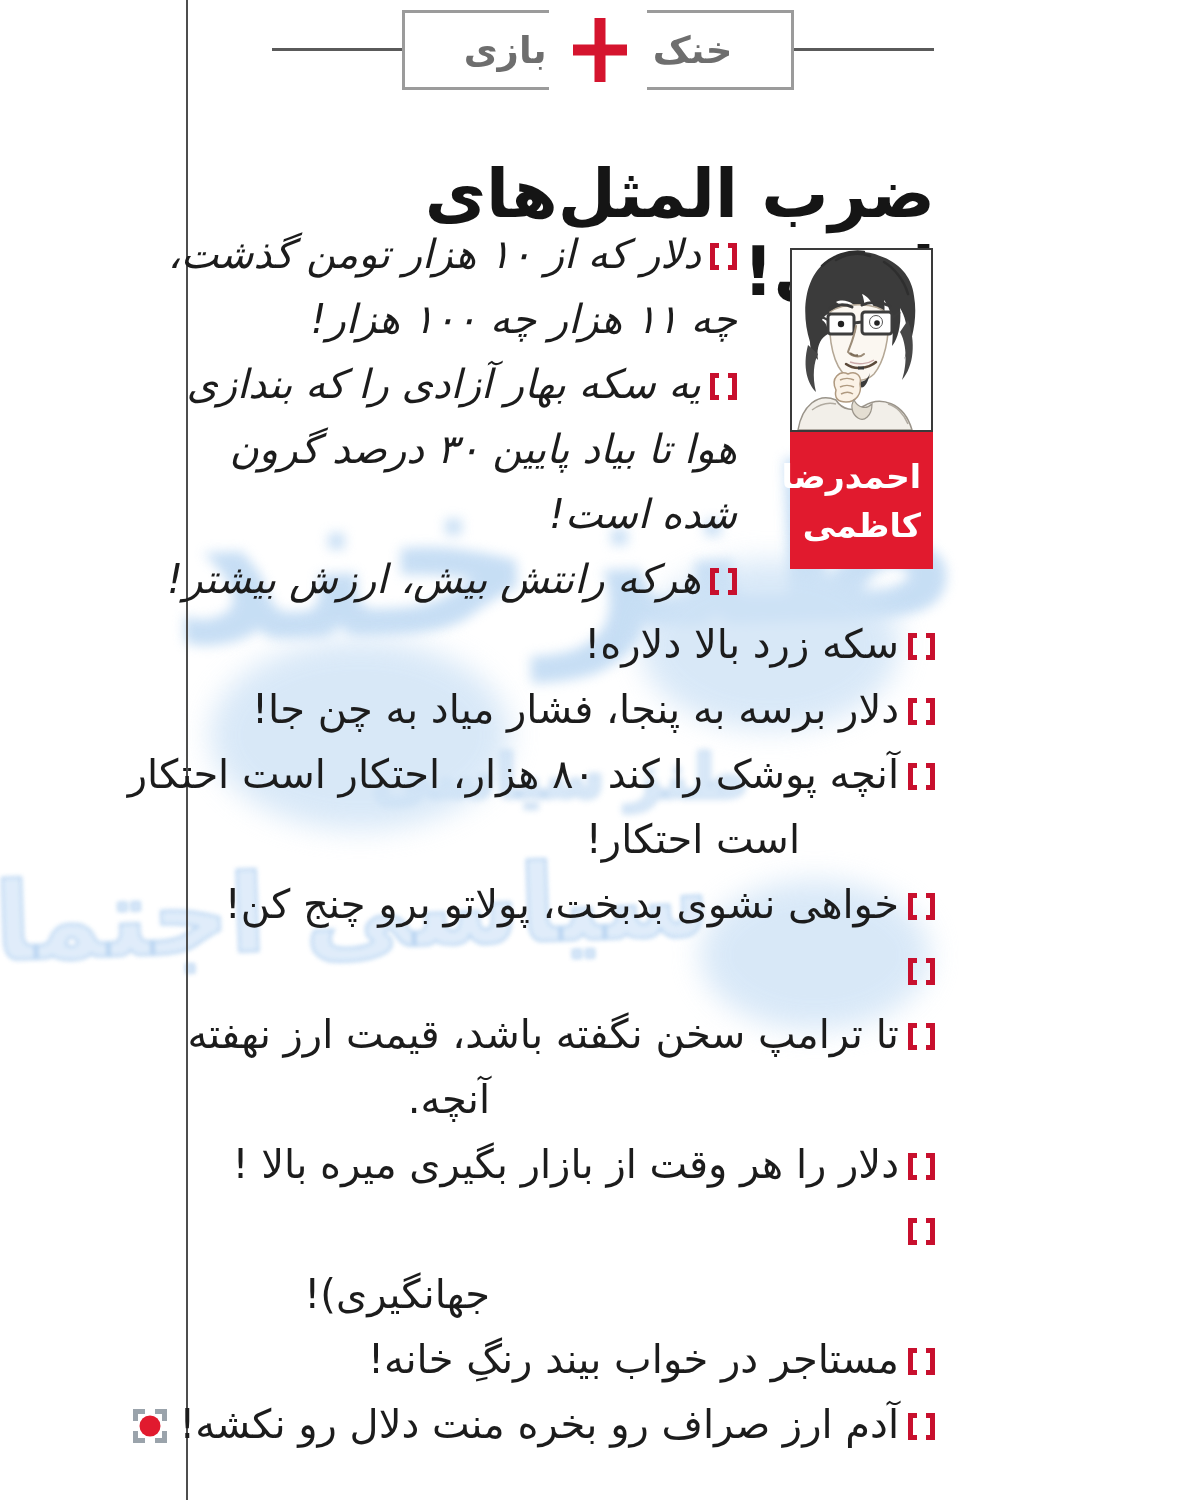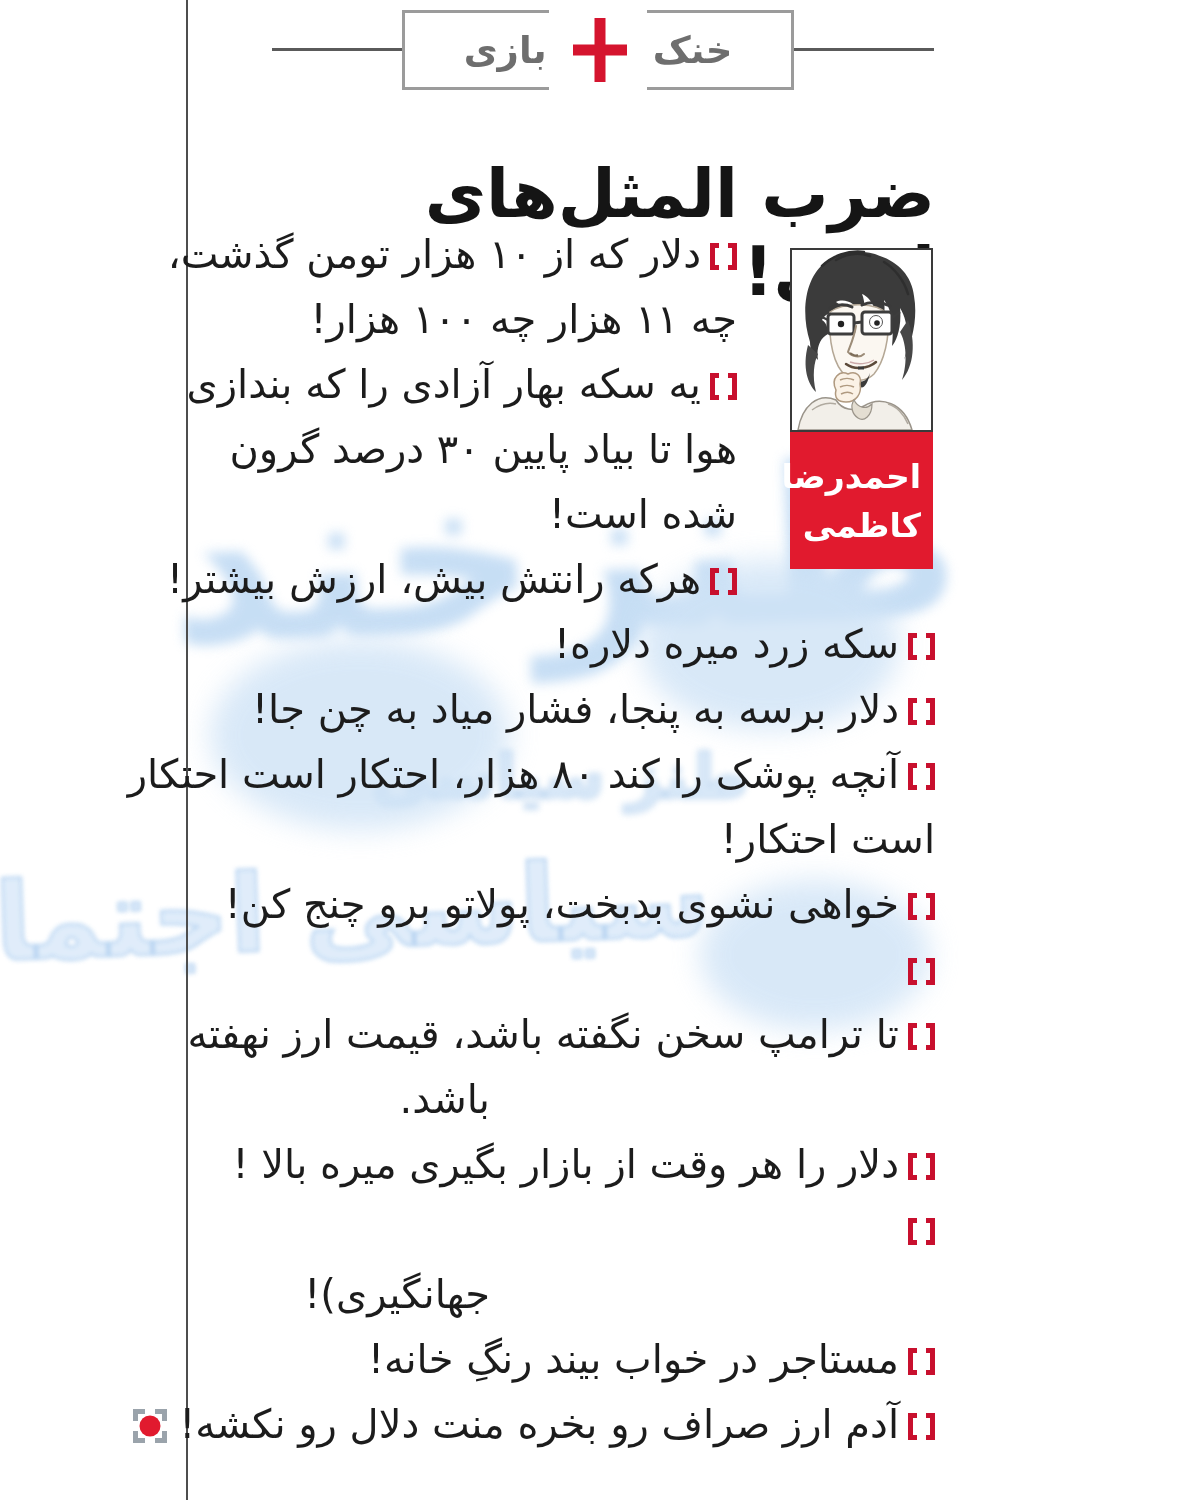--- a/index.html
+++ b/index.html
@@ -47,24 +47,24 @@
   
   .portrait{position:absolute;left:790px;top:248px;width:143px;height:184px;background:#fff;
     border:2px solid #3a3a3a;box-sizing:border-box;z-index:2;overflow:hidden;}
   .author-box{position:absolute;left:790px;top:432px;width:143px;height:137px;background:#e11a2e;z-index:2;
     box-sizing:border-box;padding:20px 12px 8px 0;}
   .author-box .a-line{display:block;color:#fff;font-weight:700;font-size:33px;line-height:49px;}
   
   .body-col{position:absolute;left:280px;top:222px;width:655px;z-index:2;direction:rtl;}
   .line{height:65px;line-height:65px;text-align:right;white-space:nowrap;
     font-size:40px;color:#1c1c1c;}
-  .line.narrow{margin-right:198px;}
+  .line.narrow{margin-right:198px;font-style:italic;}
   .ind-a{margin-right:228px;}   
   .ind-b{margin-right:255px;}   
-  .ind-c{}   
+  .ind-c{margin-right:135px;}   
   .ind-d{margin-right:445px;}   
   
   .bullet{position:relative;display:inline-block;width:27px;height:27px;vertical-align:-2px;margin-left:9px;}
   .bullet::before,.bullet::after{content:"";position:absolute;top:0;bottom:0;width:4px;border:5px solid #c8102e;}
   .bullet::before{right:0;border-left:none;}
   .bullet::after{left:0;border-right:none;}
   
   .endmark{position:relative;display:inline-block;width:34px;height:34px;margin-right:12px;vertical-align:-5px;}
   .endmark-frame{position:absolute;inset:0;border:5px solid #9aa3ab;}
   .em-gapv{position:absolute;left:50%;transform:translateX(-50%);top:-5px;bottom:-5px;width:10px;background:#fff;}
@@ -139,28 +139,28 @@
     <span class="a-line">کاظمی</span>
   </div>
 
   <div class="body-col">
     <div class="line narrow"><span class="bullet"></span><span>دلار که از ۱۰ هزار تومن گذشت،</span></div>
     <div class="line narrow ind-a"><span>چه ۱۱ هزار چه ۱۰۰ هزار!</span></div>
     <div class="line narrow"><span class="bullet"></span><span>یه سکه بهار آزادی را که بندازی</span></div>
     <div class="line narrow"><span>هوا تا بیاد پایین ۳۰ درصد گرون</span></div>
     <div class="line narrow ind-b"><span>شده است!</span></div>
     <div class="line narrow"><span class="bullet"></span><span>هرکه رانتش بیش، ارزش بیشتر!</span></div>
-    <div class="line"><span class="bullet"></span><span>سکه زرد میره دلاره!</span></div>
+    <div class="line"><span class="bullet"></span><span>سکه زرد بالا دلاره!</span></div>
     <div class="line"><span class="bullet"></span><span>دلار برسه به پنجا، فشار میاد به چن جا!</span></div>
     <div class="line"><span class="bullet"></span><span>آنچه پوشک را کند ۸۰ هزار، احتکار است احتکار</span></div>
     <div class="line ind-c"><span>است احتکار!</span></div>
     <div class="line"><span class="bullet"></span><span>خواهی نشوی بدبخت، پولاتو برو چنج کن!</span></div>
     <div class="line"><span class="bullet"></span></div>
     <div class="line"><span class="bullet"></span><span>تا ترامپ سخن نگفته باشد، قیمت ارز نهفته</span></div>
-    <div class="line ind-d"><span>باشد.</span></div>
+    <div class="line ind-d"><span>آنچه.</span></div>
     <div class="line"><span class="bullet"></span><span>دلار را هر وقت از بازار بگیری میره بالا !</span></div>
     <div class="line"><span class="bullet"></span></div>
     <div class="line ind-d"><span>جهانگیری)!</span></div>
     <div class="line"><span class="bullet"></span><span>مستاجر در خواب بیند رنگِ خانه!</span></div>
     <div class="line">
       <span class="bullet"></span><span>آدم ارز صراف رو بخره منت دلال رو نکشه!</span><span class="endmark"><span class="endmark-frame"></span><span class="em-gapv"></span><span class="em-gaph"></span><span class="em-dot"></span></span>
     </div>
   </div>
 
 </div>

